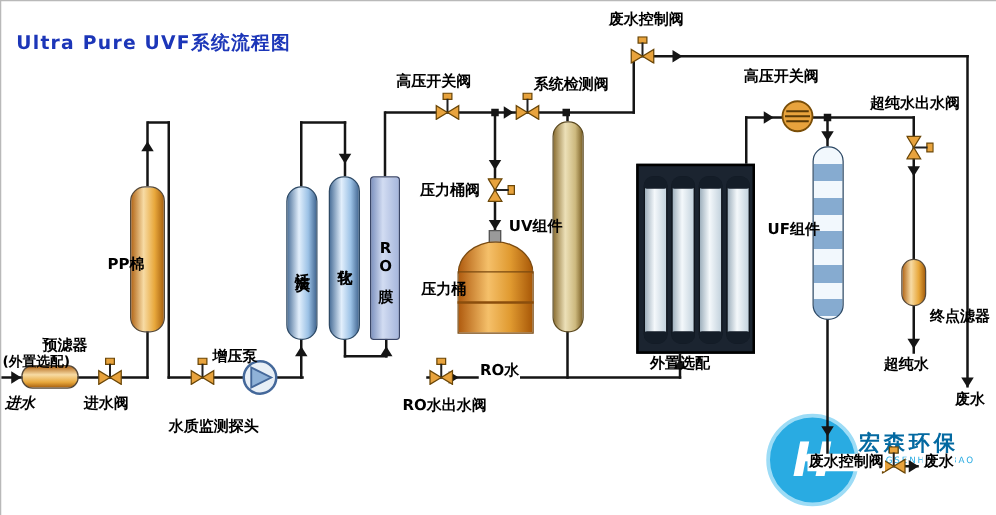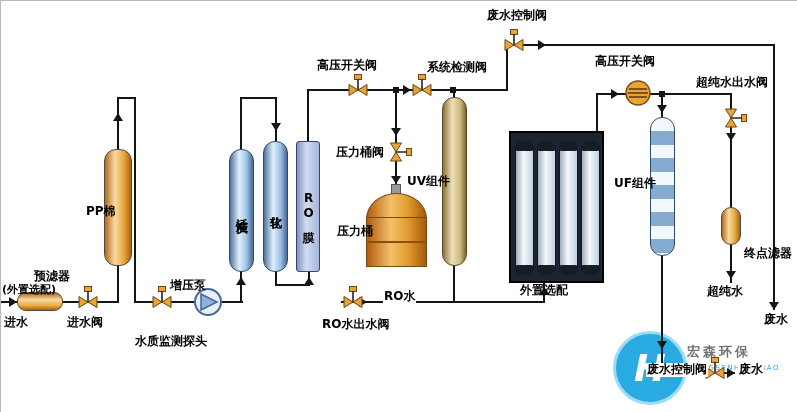--- a/index.html
+++ b/index.html
@@ -35,29 +35,30 @@
   .colbox{background:#1b2430;border:2px solid #000;}
   .colcyl{position:absolute;width:17px;height:132px;border:1px solid #10161e;border-radius:8px;
           background:linear-gradient(90deg,#9fb0bd,#f4f8fb 45%,#c3d2dd);z-index:3;}
   .colcyl::before,.colcyl::after{content:"";position:absolute;left:-1px;right:-1px;height:10px;background:#141d28;}
   .colcyl::before{top:-1px;border-radius:8px 8px 3px 3px;}
   .colcyl::after{bottom:-1px;border-radius:3px 3px 8px 8px;}
   .logo{position:absolute;z-index:1;}
   .logo-circle{position:absolute;width:68px;height:68px;border-radius:50%;background:#29abe2;border:3px solid #9ddcf6;
                display:flex;align-items:center;justify-content:center;}
   .logo-mark{color:#fff;font-size:38px;font-weight:bold;font-style:italic;font-family:"DejaVu Sans",sans-serif;}
-  .logo-cn{position:absolute;font-size:13px;font-weight:bold;color:#737373;letter-spacing:3px;white-space:nowrap;}
+  .logo-cn{position:absolute;font-size:17px;font-weight:bold;color:#0369a1;letter-spacing:3px;white-space:nowrap;}
   .logo-en{position:absolute;font-size:7px;color:#29abe2;letter-spacing:1.5px;white-space:nowrap;}
   svg{display:block;}
 </style>
 </head>
 <body>
 
 <div class="canvas">
 
+  <div class="title">Ultra Pure UVF系统流程图</div>
 
   <div id="gen">
       <div class="hline" style="left: 0px; top: 300px; width: 118px;"></div>
       <div class="hline" style="left: 117px; top: 96px; width: 18px;"></div>
       <div class="hline" style="left: 133px; top: 300px; width: 109px;"></div>
       <div class="hline" style="left: 239px; top: 96px; width: 37px;"></div>
       <div class="hline" style="left: 274px; top: 283px; width: 35px;"></div>
       <div class="hline" style="left: 307px; top: 88px; width: 200px;"></div>
       <div class="hline" style="left: 505px; top: 43px; width: 269px;"></div>
       <div class="hline" style="left: 340px; top: 300px; width: 204px;"></div>
@@ -168,21 +169,21 @@
   </svg>
       </div>
       <div class="valve" style="left: 704px; top: 356px;">
         <svg width="20" height="22" viewBox="0 0 20 22">
     <rect x="6.5" y="0.5" width="7" height="5" fill="#e8a33d" stroke="#6b4708"></rect>
     <line x1="10" y1="5" x2="10" y2="16" stroke="#222" stroke-width="1.6"></line>
     <polygon points="1,10.5 1,21.5 10,16" fill="#e8a33d" stroke="#6b4708"></polygon>
     <polygon points="19,10.5 19,21.5 10,16" fill="#e8a33d" stroke="#6b4708"></polygon>
   </svg>
       </div>
-      <div class="lbl" style="left: 3px; top: 315px;">进水</div>
+      <div class="lbl" style="left: 3px; top: 315px; font-style: italic;">进水</div>
       <div class="lbl" style="left: 13px; top: 269px; margin-left: 20px;">预滤器</div>
       <div class="lbl" style="left: 1px; top: 283px; font-size: 11px;">(外置选配)</div>
       <div class="lbl" style="left: 66px; top: 315px;">进水阀</div>
       <div class="lbl" style="left: 85px; top: 204px;">PP棉</div>
       <div class="lbl" style="left: 134px; top: 334px;">水质监测探头</div>
       <div class="lbl" style="left: 169px; top: 278px;">增压泵</div>
       <div class="lbl" style="left: 316px; top: 58px;">高压开关阀</div>
       <div class="lbl" style="left: 426px; top: 60px;">系统检测阀</div>
       <div class="lbl" style="left: 335px; top: 145px;">压力桶阀</div>
       <div class="lbl" style="left: 336px; top: 224px;">压力桶</div>

